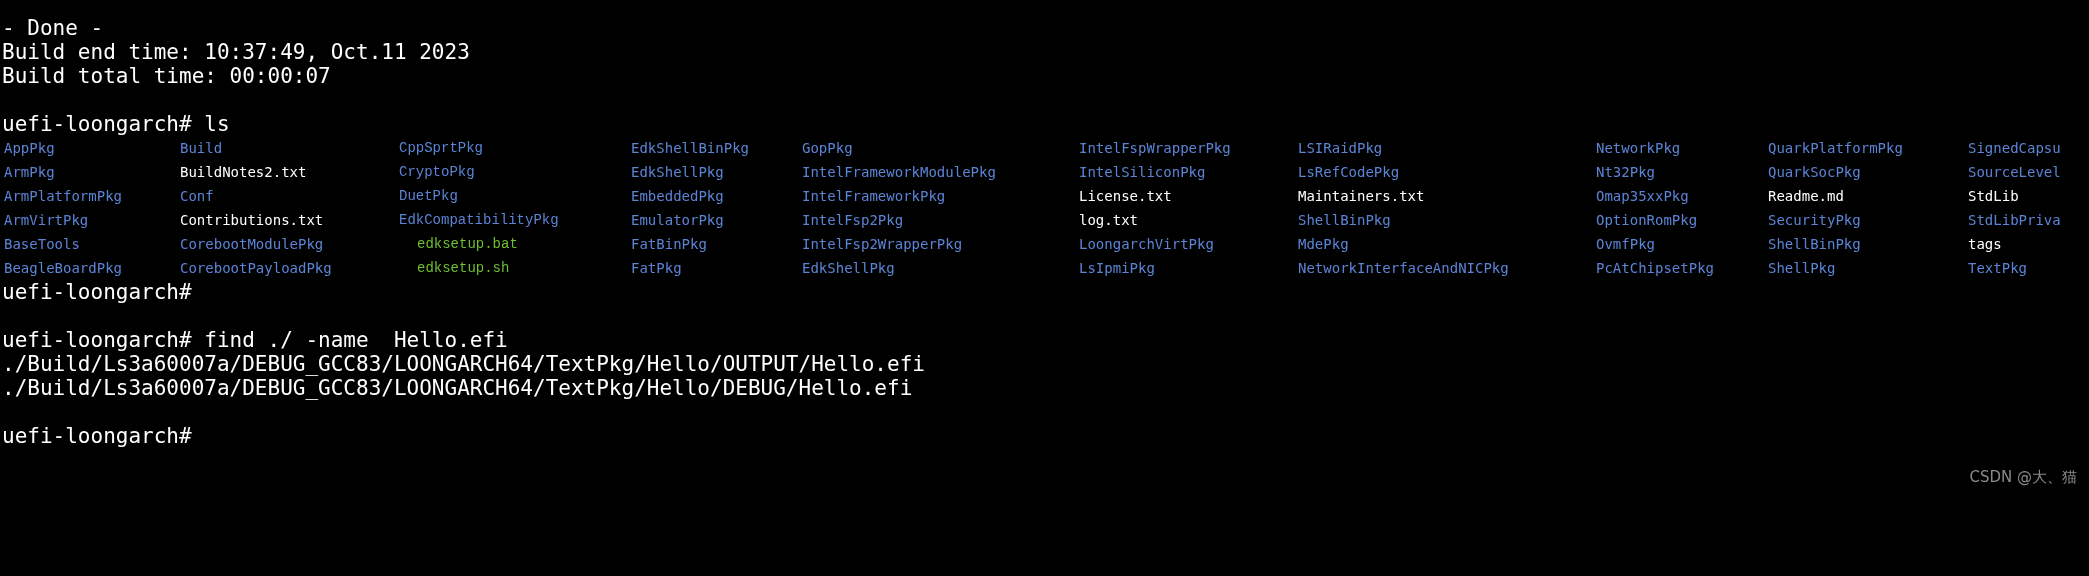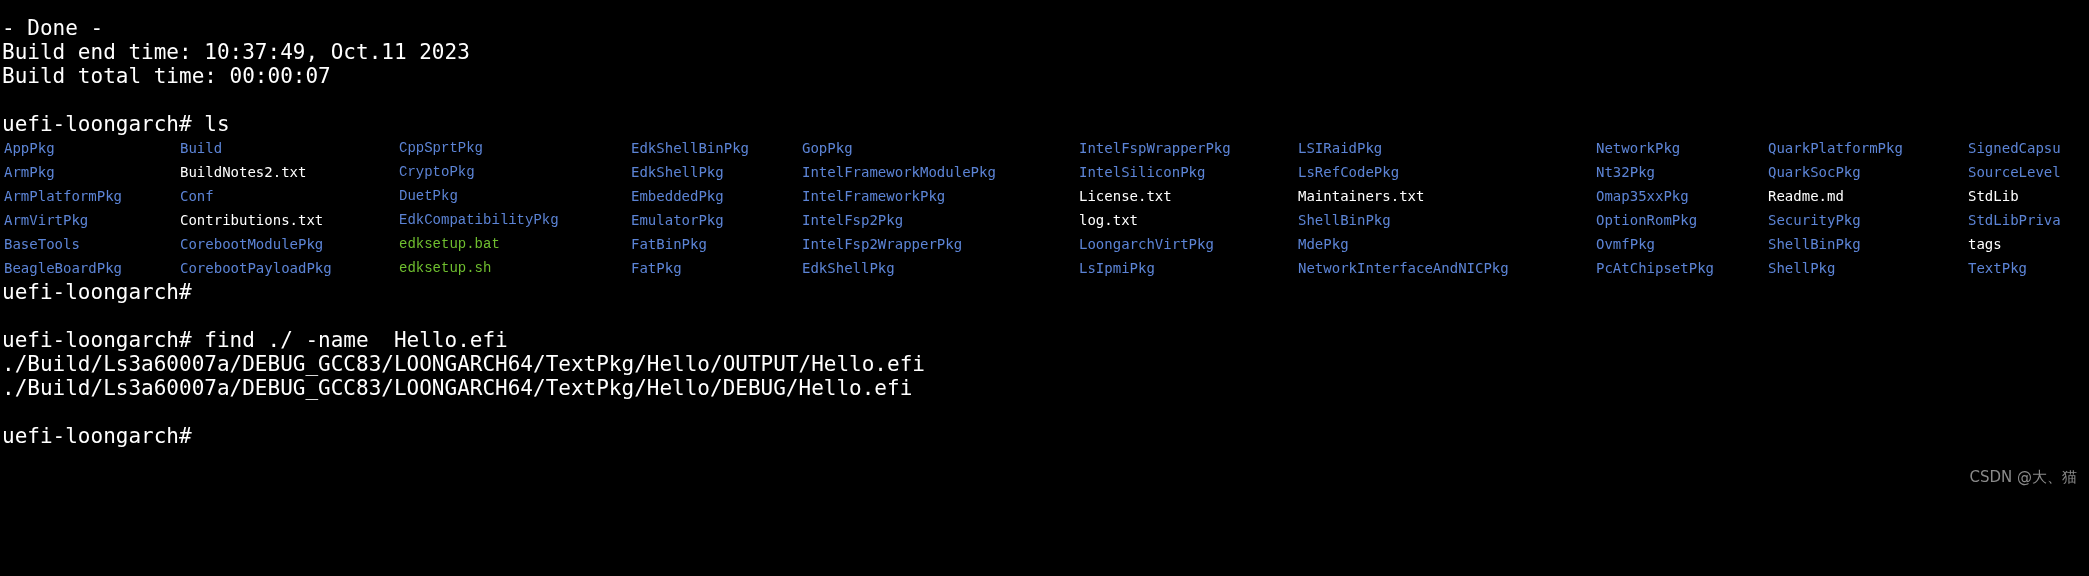--- a/index.html
+++ b/index.html
@@ -30,21 +30,21 @@
   .line {
     white-space: pre;
     height: 24px;
     font-size: 21px;
     line-height: 24px;
     letter-spacing: 0px;
   }
   .line.blank { color: transparent; }
   .fg-white { color: #ffffff; }
   .fg-blue  { color: #5c84d6; }
-  .fg-green { color: #6fbf2f; }
+  .fg-green { color: #6fbf2f; margin-left: 18px; }
   .seg { white-space: pre; }
   .sel {
     background: #ffffff;
     color: #000000;
   }
   .cursor-block {
     display: inline-block;
     width: 1px;
     height: 20px;
     vertical-align: -4px;

